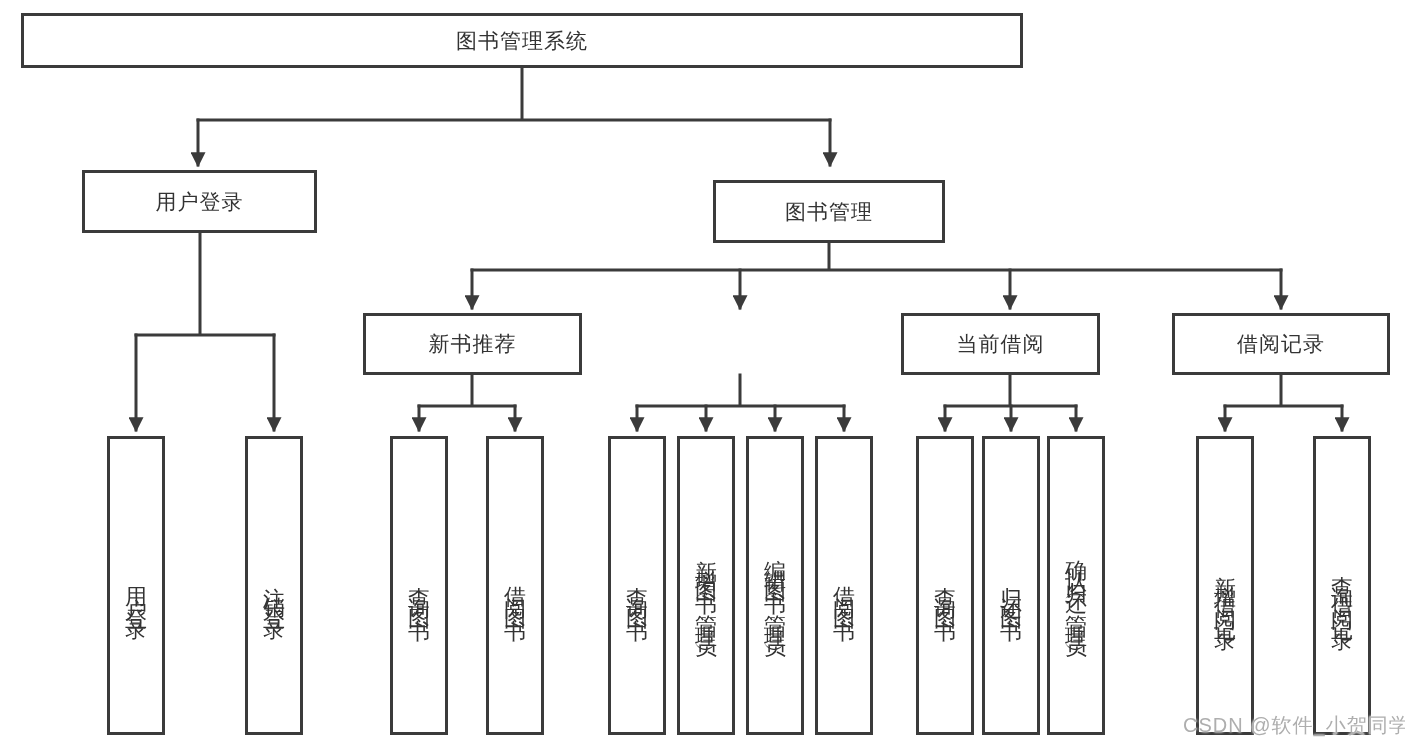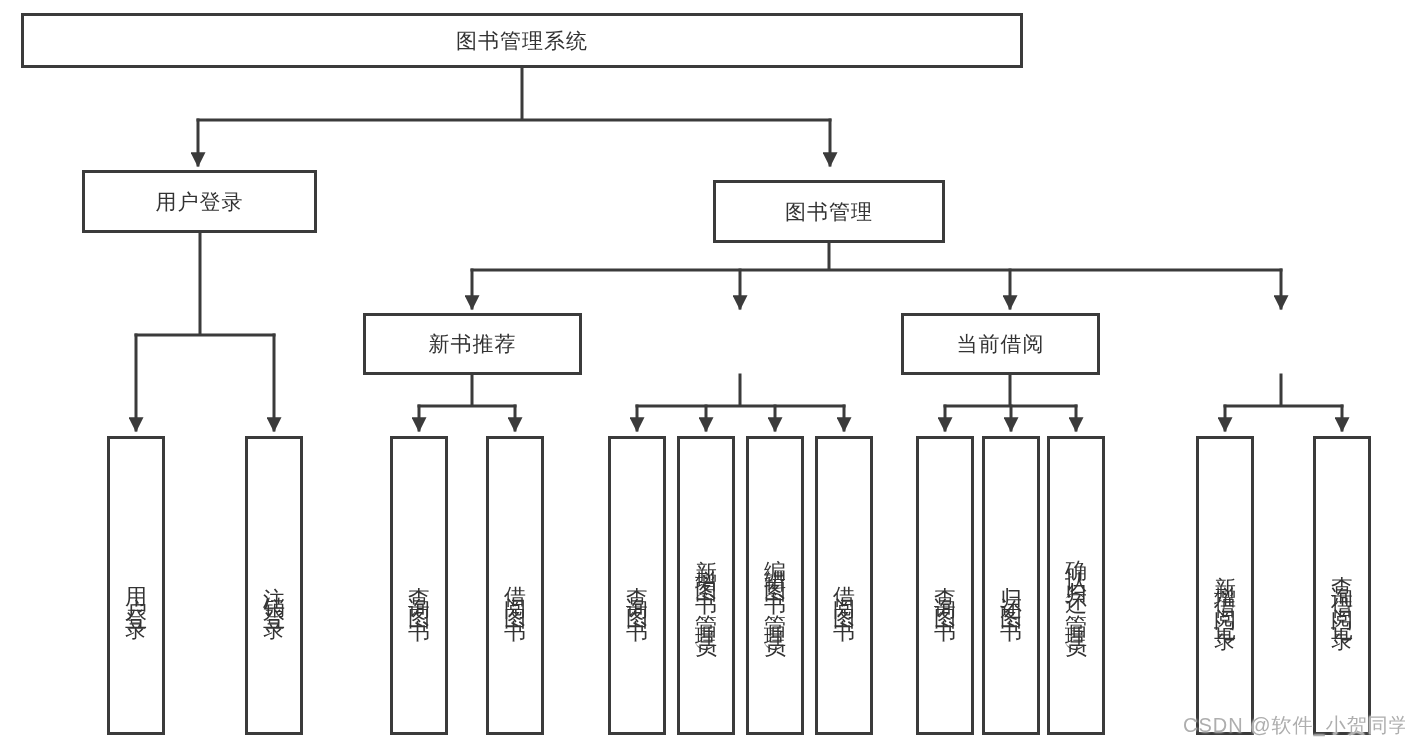--- a/index.html
+++ b/index.html
@@ -112,20 +112,23 @@
   <div class="node h" style="left:713px;top:180px;width:232px;height:63px">
     <span class="lbl">图书管理</span>
   </div>
 
   <div class="node h" style="left:363px;top:313px;width:219px;height:62px">
     <span class="lbl">新书推荐</span>
   </div>
   <div class="node h" style="left:901px;top:313px;width:199px;height:62px">
     <span class="lbl">当前借阅</span>
   </div>
+  <div class="node h" style="left:1172px;top:313px;width:218px;height:62px">
+    <span class="lbl">借阅记录</span>
+  </div>
 
   <div class="node v" style="left:107px;top:436px;width:58px;height:299px">
     <span class="lbl">用户登录</span>
   </div>
   <div class="node v" style="left:245px;top:436px;width:58px;height:299px">
     <span class="lbl">注销登录</span>
   </div>
 
   <div class="node v" style="left:390px;top:436px;width:58px;height:299px">
     <span class="lbl">查询图书</span>

